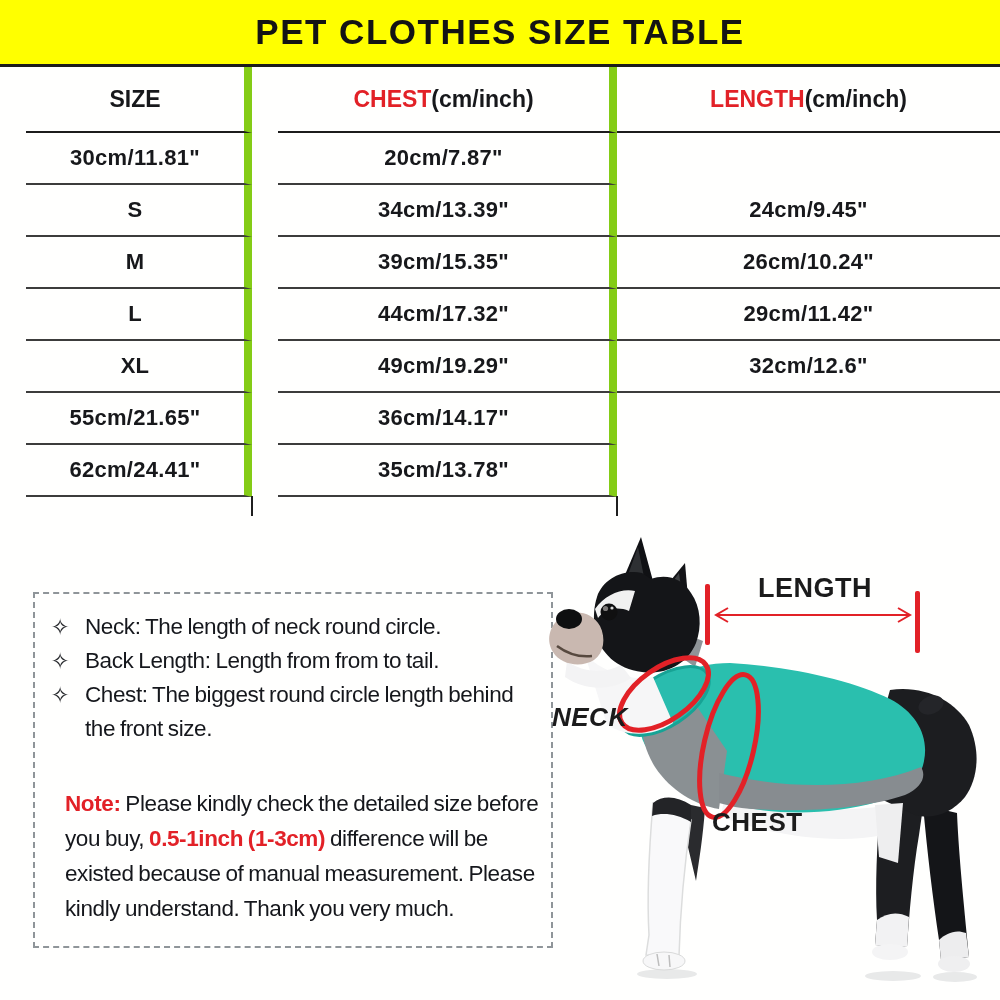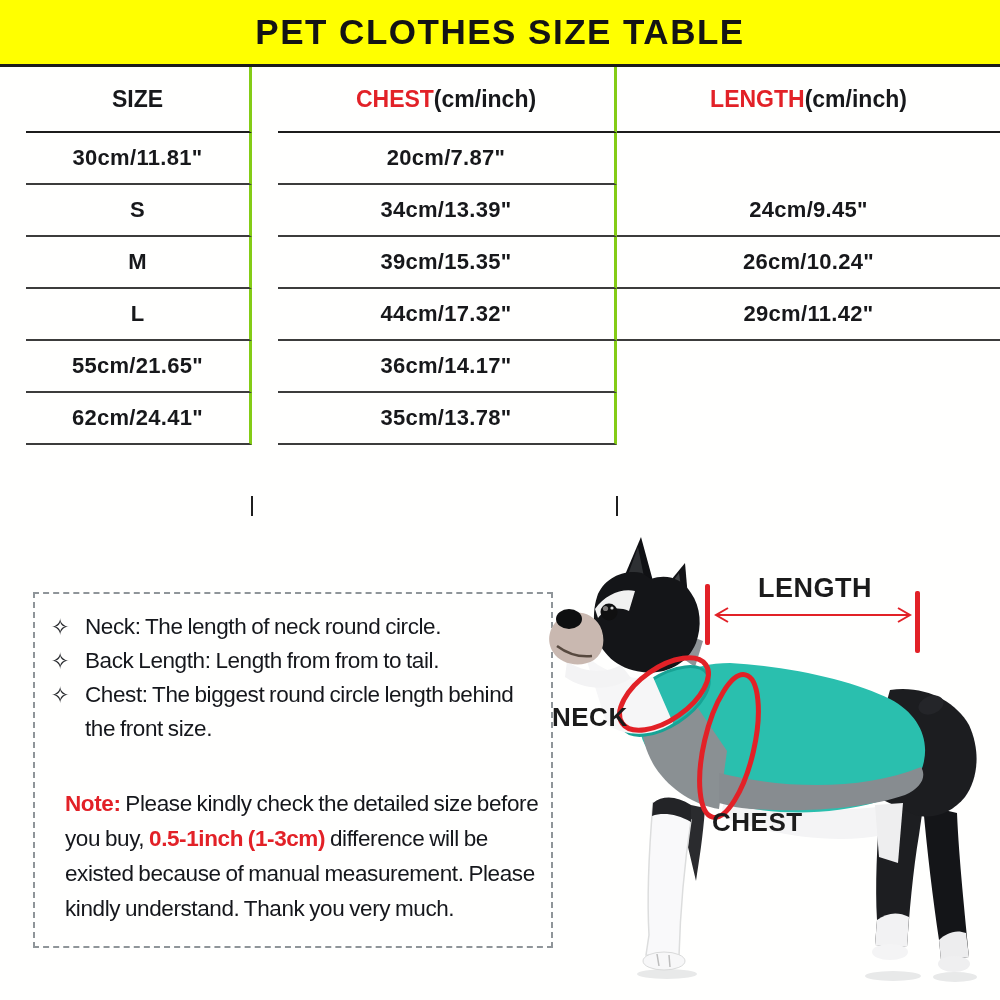--- a/index.html
+++ b/index.html
@@ -9,41 +9,41 @@
   
   .banner{position:absolute;left:0;top:0;width:1000px;height:64px;background:#ffff00;
           display:flex;align-items:center;justify-content:center;}
   .banner h1{margin:0;font-size:35px;font-weight:bold;color:#141414;letter-spacing:1.5px;}
 
   
   .size-table{position:absolute;left:0;top:64px;width:1000px;border-top:3px solid #1c1c1c;}
   .trow{display:grid;grid-template-columns:252px 365px 383px;width:1000px;box-sizing:border-box;}
   .trow .cell{display:flex;align-items:center;justify-content:center;box-sizing:border-box;
               border-bottom:2px solid #3c3c3c;font-weight:bold;}
-  .trow .cell:nth-child(1),.trow .cell:nth-child(2){border-right:3px solid #84cc16;margin-left:26px;}
+  .trow .cell:nth-child(1),.trow .cell:nth-child(2){border-right:8px solid #84cc16;margin-left:26px;}
   .trow.head .cell{height:66px;font-size:23px;border-bottom:2px solid #1c1c1c;}
   .trow.data .cell{height:52px;font-size:22px;letter-spacing:.3px;}
   .red{color:#e22127;}
   .tstub{position:absolute;width:2px;height:20px;background:#1f1f1f;top:496px;}
 
   
   .guide{position:absolute;left:33px;top:592px;width:520px;height:356px;box-sizing:border-box;
          border:2px dashed #8f9599;padding:16px 10px 0 14px;font-size:22.5px;color:#15171c;
          letter-spacing:-.4px;word-spacing:-1px;}
   .g-item{display:flex;gap:14px;line-height:34px;}
   .g-bullet{flex:0 0 22px;font-size:23px;color:#26282c;text-align:center;}
   .g-text{flex:1;}
   .note{margin:40px 0 0 16px;line-height:35px;}
   .bold{font-weight:bold;}
 
   
   .dogwrap{position:absolute;left:545px;top:505px;width:455px;height:495px;}
   .diagram-label{position:absolute;font-weight:bold;color:#1b1b1b;letter-spacing:.5px;}
   #lbl-length{left:740px;top:573px;width:150px;text-align:center;font-size:27px;}
-  #lbl-neck{left:552px;top:702px;font-size:26px;}
+  #lbl-neck{left:552px;top:702px;font-size:26px;font-style:italic;}
   #lbl-chest{left:712px;top:807px;font-size:26px;}
 </style>
 </head>
 <body>
 
 <div id="page">
 
   <div class="banner">
     <h1>PET CLOTHES SIZE TABLE</h1>
   </div>
@@ -71,20 +71,25 @@
     </div>
     <div class="trow data">
       <div class="cell">M</div>
       <div class="cell">39cm/15.35"</div>
       <div class="cell">26cm/10.24"</div>
     </div>
     <div class="trow data">
       <div class="cell">L</div>
       <div class="cell">44cm/17.32"</div>
       <div class="cell">29cm/11.42"</div>
+    </div>
+    <div class="trow data">
+      <div class="cell">XL</div>
+      <div class="cell">49cm/19.29"</div>
+      <div class="cell">32cm/12.6"</div>
     </div>
     <div class="trow data">
       <div class="cell">55cm/21.65"</div>
       <div class="cell">36cm/14.17"</div>
     </div>
     <div class="trow data">
       <div class="cell">62cm/24.41"</div>
       <div class="cell">35cm/13.78"</div>
     </div>
   </div>

